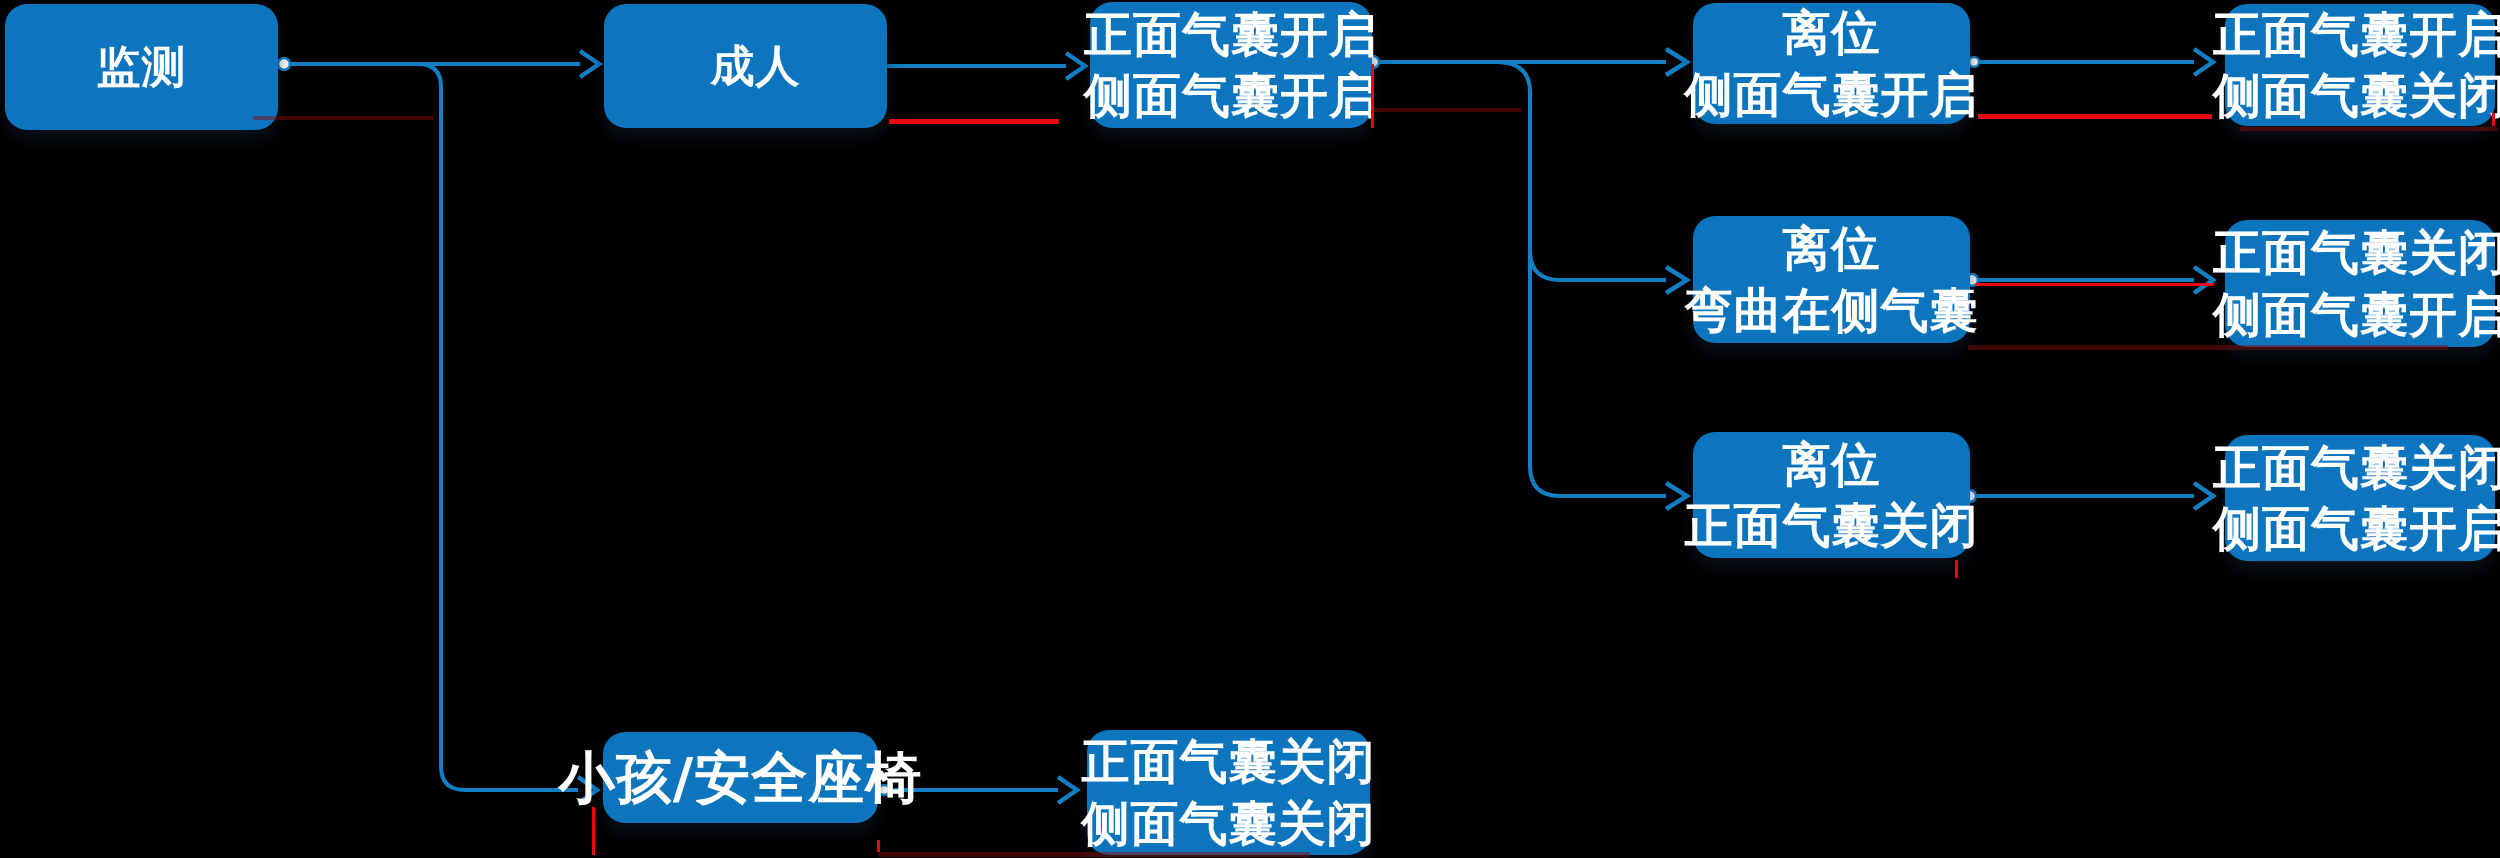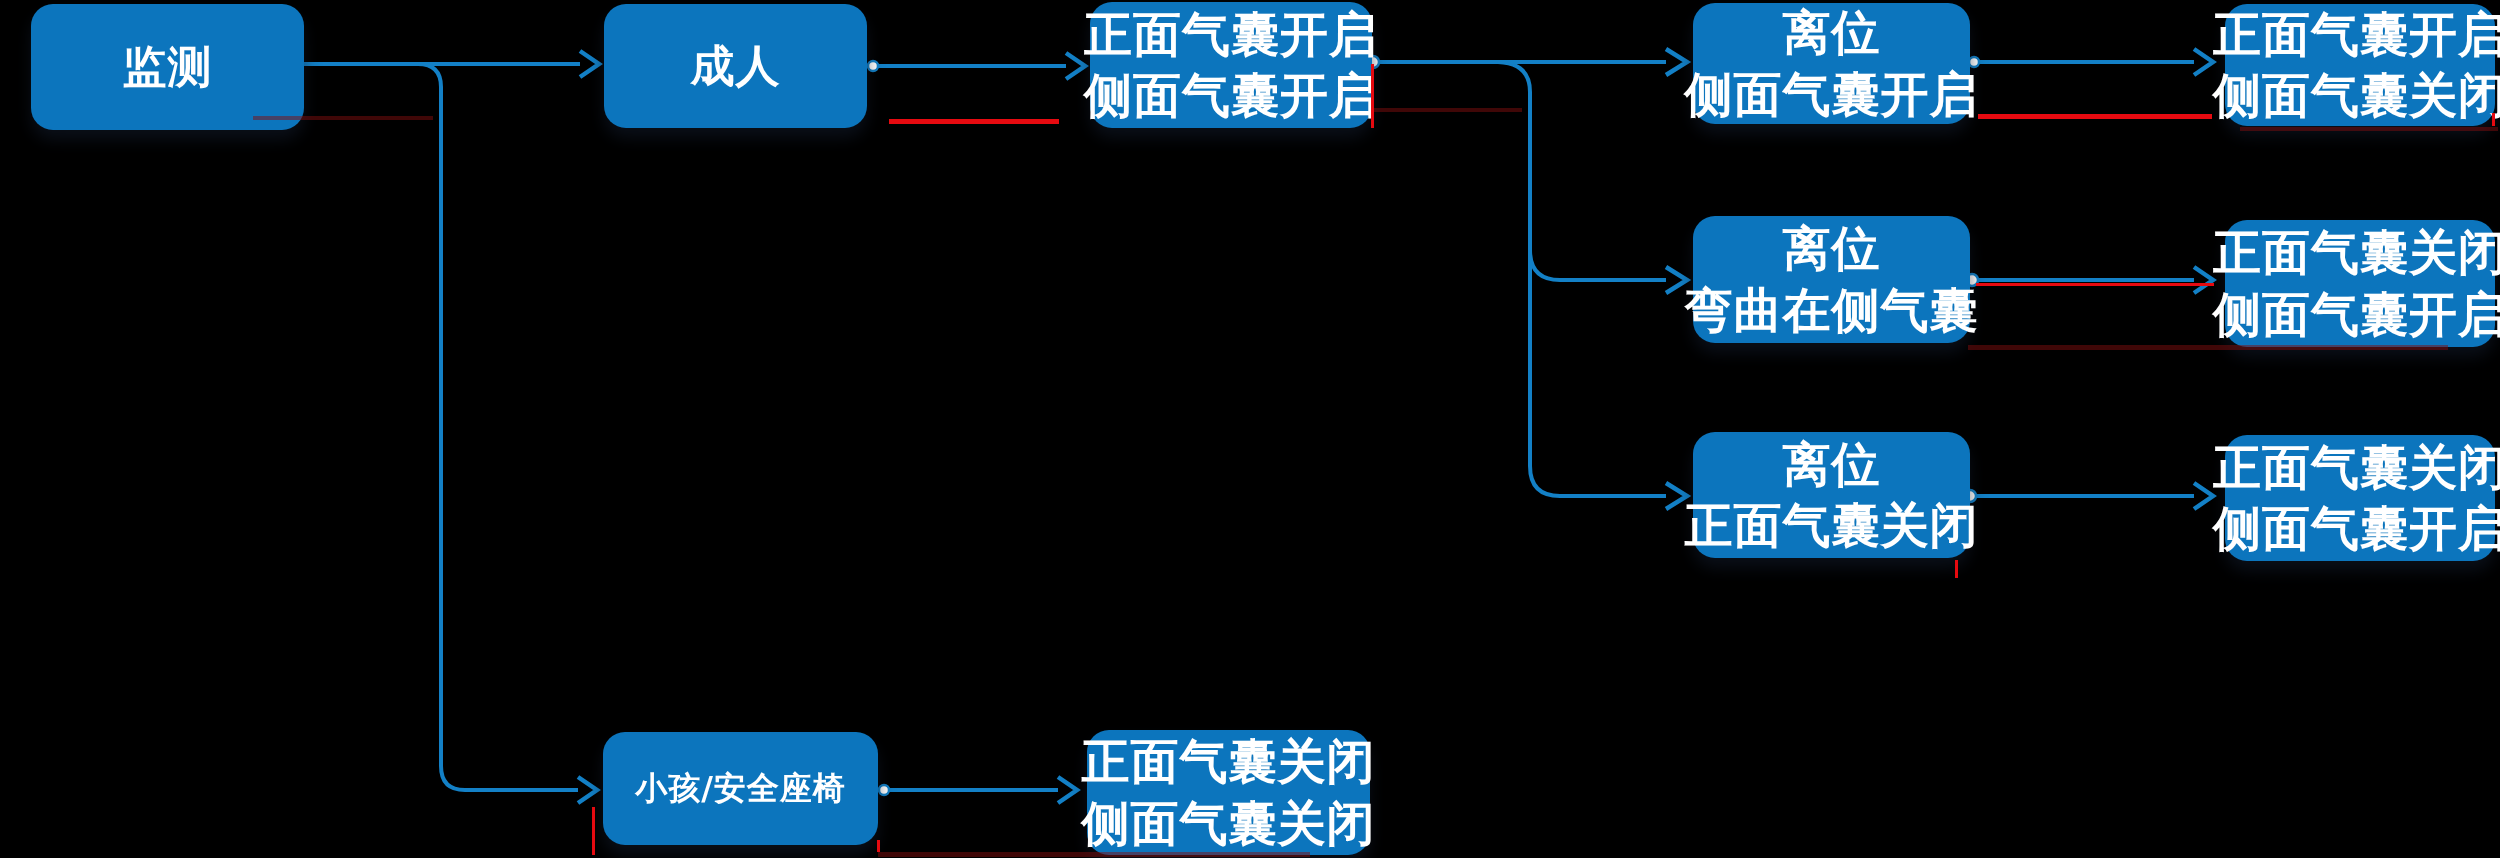--- a/index.html
+++ b/index.html
@@ -70,25 +70,25 @@
 
     <circle class="dot" cx="284" cy="64" r="6"></circle>
     <circle class="dot" cx="873" cy="66" r="5"></circle>
     <circle class="dot" cx="1373" cy="62" r="6"></circle>
     <circle class="dot" cx="1974" cy="62" r="5"></circle>
     <circle class="dot" cx="1972" cy="280" r="6"></circle>
     <circle class="dot" cx="1970" cy="496" r="6"></circle>
     <circle class="dot" cx="884" cy="790" r="5"></circle>
   </svg>
 
-  <div class="node single" style="left:5px;top:4px;width:273px;height:126px;margin-left:26px;">
+  <div class="node single" style="left:5px;top:4px;width:273px;height:126px;">
     <span class="line">监测</span>
   </div>
 
-  <div class="node single" style="left:604px;top:4px;width:263px;height:124px;">
+  <div class="node single" style="left:604px;top:4px;width:263px;height:124px;padding-left:20px;">
     <span class="line">成人</span>
   </div>
 
   <div class="node double" style="left:1090px;top:2px;width:282px;height:126px;">
     <span class="line">正面气囊开启</span>
     <span class="line">侧面气囊开启</span>
   </div>
 
   <div class="node double" style="left:1693px;top:3px;width:277px;height:121px;">
     <span class="line">离位</span>
@@ -113,21 +113,21 @@
   <div class="node double" style="left:1693px;top:432px;width:277px;height:126px;">
     <span class="line">离位</span>
     <span class="line">正面气囊关闭</span>
   </div>
 
   <div class="node double" style="left:2225px;top:435px;width:270px;height:126px;">
     <span class="line">正面气囊关闭</span>
     <span class="line">侧面气囊开启</span>
   </div>
 
-  <div class="node single" style="left:603px;top:732px;width:275px;height:113px;font-size:32px;">
+  <div class="node single" style="left:603px;top:732px;width:275px;height:91px;font-size:56px;">
     <span class="line">小孩/安全座椅</span>
   </div>
 
   <div class="node double" style="left:1087px;top:730px;width:283px;height:125px;">
     <span class="line">正面气囊关闭</span>
     <span class="line">侧面气囊关闭</span>
   </div>
 
   <div class="red-mark" style="left:889px;top:119px;width:170px;height:5px;"></div>
   <div class="red-mark" style="left:1978px;top:114px;width:234px;height:5px;"></div>

